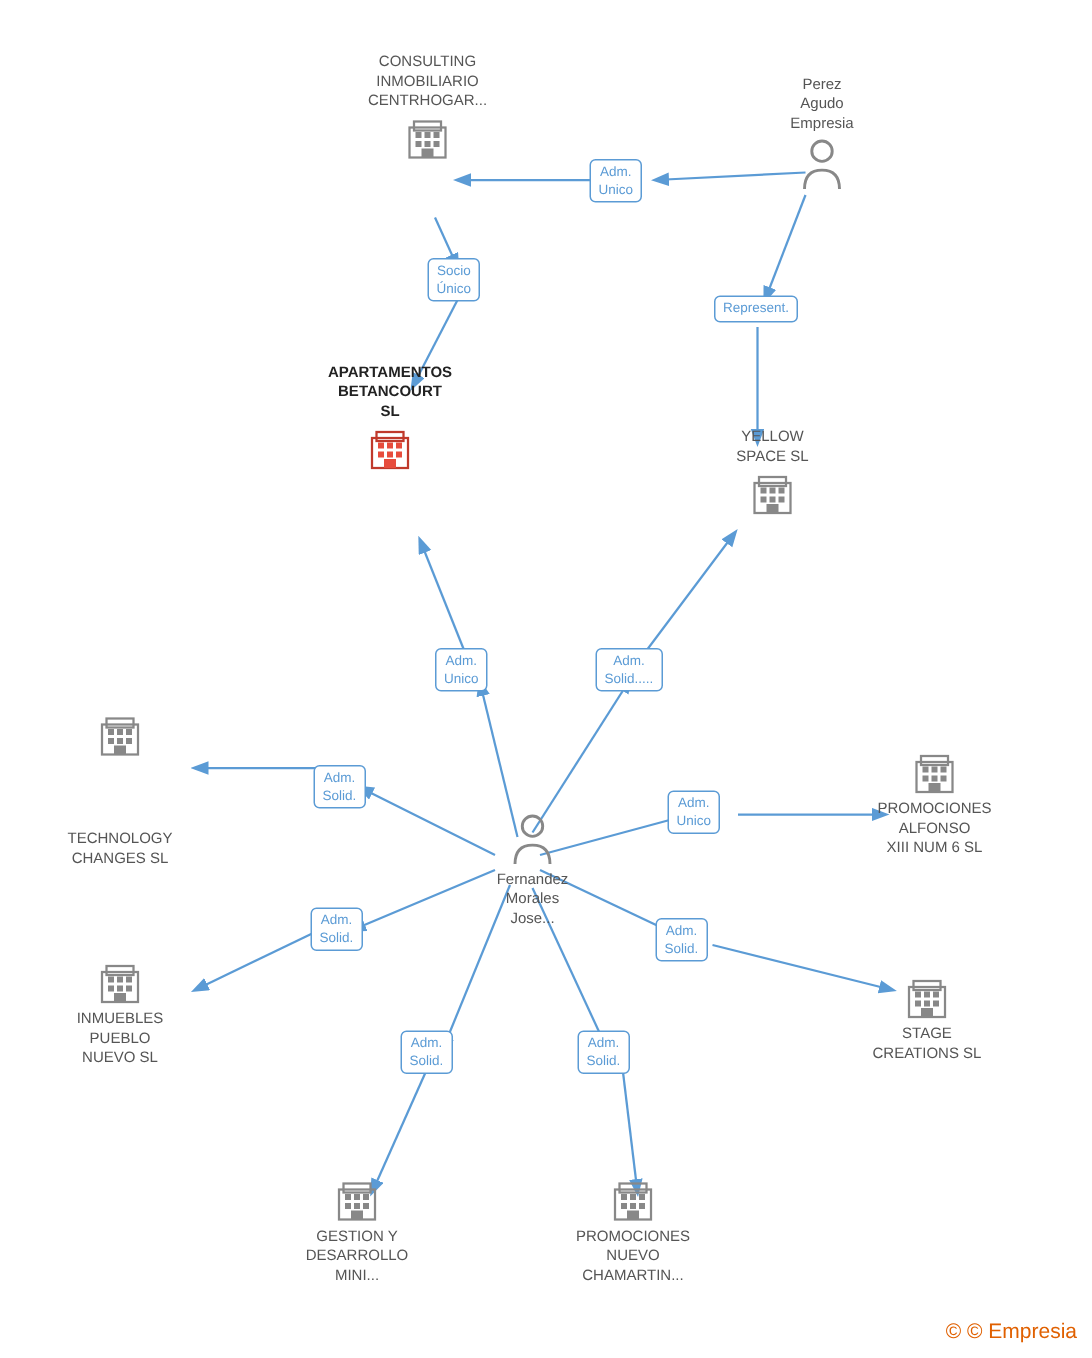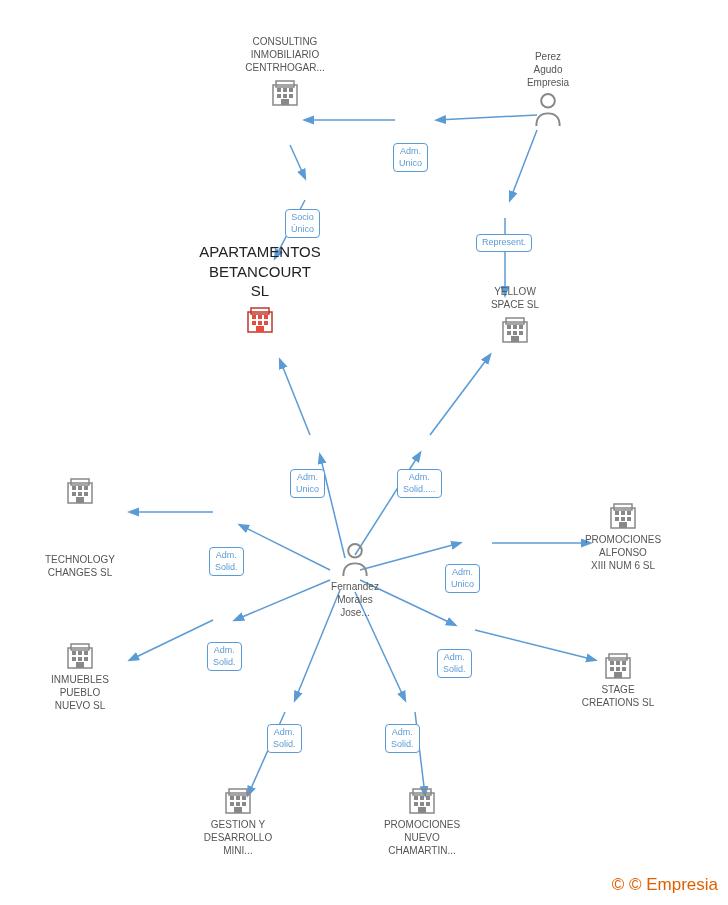--- a/index.html
+++ b/index.html
@@ -32,50 +32,49 @@
       align-items: center;
       text-align: center;
     }
     .node-label {
       font-size: 10px;
       color: #555;
       line-height: 1.3;
       margin-bottom: 3px;
     }
     .node-label.bold {
-      font-weight: normal;
+      font-weight: bold;
       color: #222;
-      font-size: 15px;
+      font-size: 10px;
     }
     .building-icon {
       width: 30px;
       height: 30px;
     }
     .person-icon {
       width: 30px;
       height: 35px;
     }
     .badge {
       background: white;
       border: 1.5px solid #5b9bd5;
       border-radius: 4px;
       color: #5b9bd5;
       font-size: 9px;
       padding: 2px 5px;
       text-align: center;
       line-height: 1.3;
       white-space: nowrap;
       position: absolute;
-      margin-top: 37px;
     }
     .copyright {
       position: absolute;
       bottom: 10px;
       right: 10px;
-      font-size: 17px;
+      font-size: 14px;
       color: #888;
     }
     .copyright span {
       color: #e06000;
     }
   </style>
 </head>
 <body>
 
 <div id="diagram">

